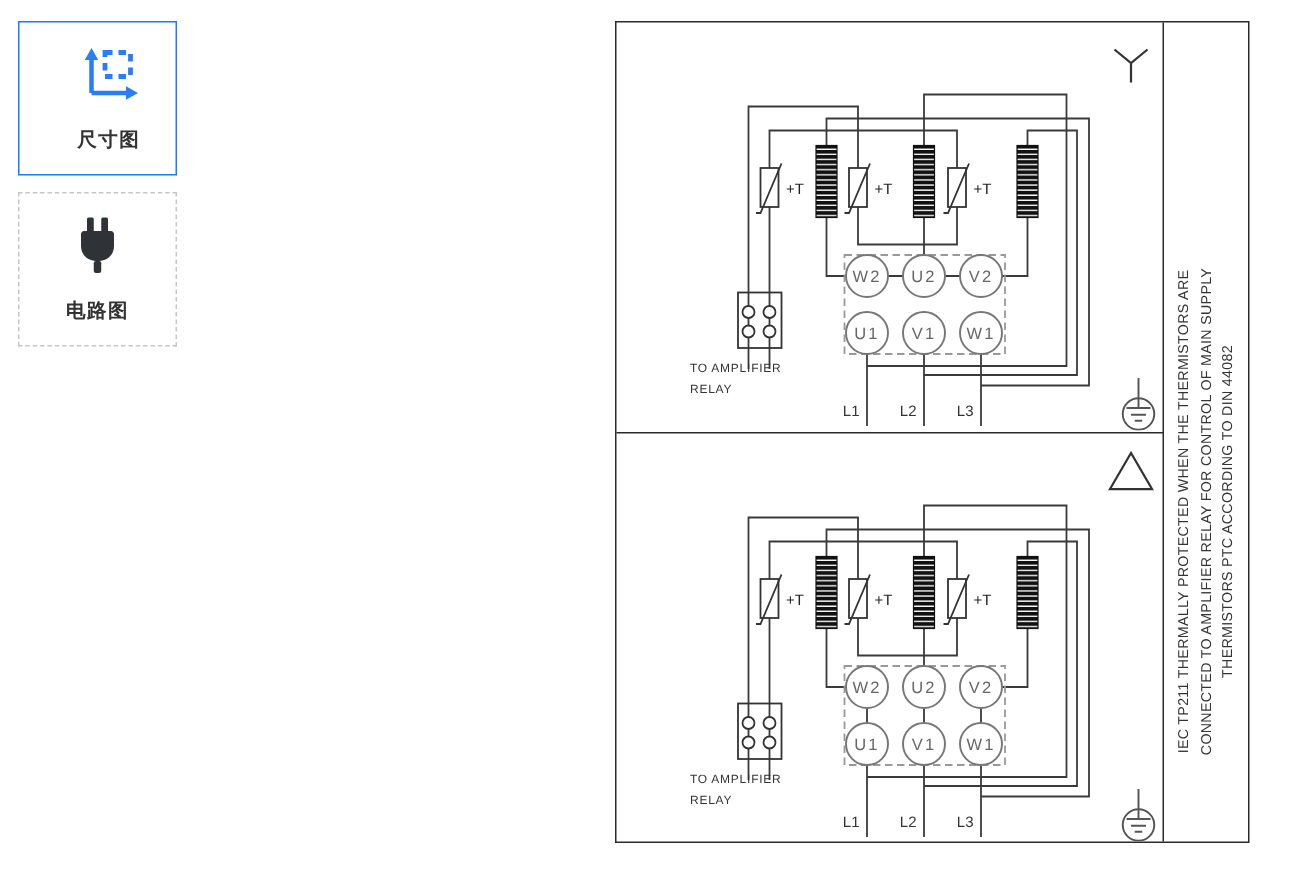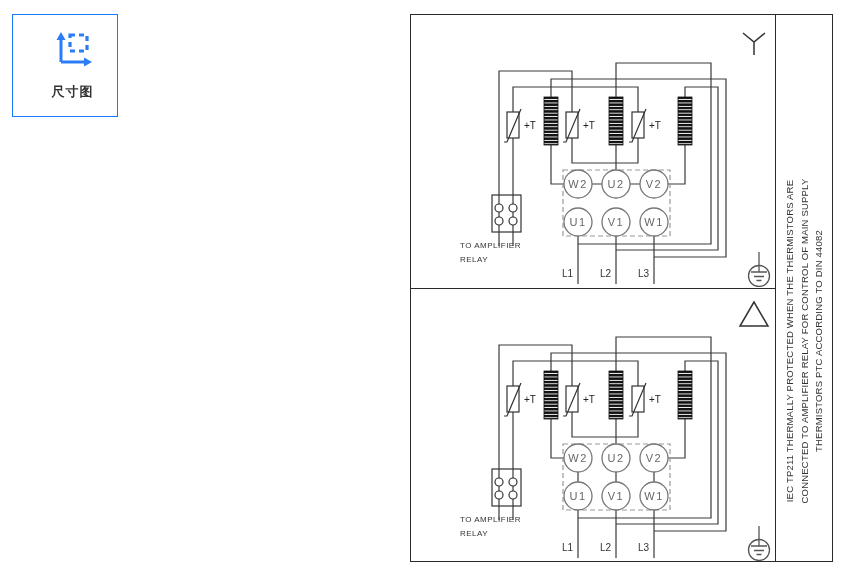--- a/index.html
+++ b/index.html
@@ -48,20 +48,33 @@
           <path d="M9 32 H33"></path>
         </g>
         <polygon points="9,2 4.5,10 13.5,10" fill="#2b7cf7"></polygon>
         <polygon points="40,32 32,27.5 32,36.5" fill="#2b7cf7"></polygon>
         <rect x="18" y="5" width="17" height="16" fill="none" stroke="#2b7cf7" stroke-width="3.2" stroke-dasharray="5 4"></rect>
       </svg>
     </span>
     <span class="thumb-label">尺寸图</span>
   </div>
 
+  <div class="thumb-btn unselected" style="top:128px;">
+    <span>
+      <svg width="38" height="40" viewBox="0 0 38 40">
+        <g fill="#2f3337">
+          <rect x="12" y="1" width="4.5" height="10" rx="1"></rect>
+          <rect x="21.5" y="1" width="4.5" height="10" rx="1"></rect>
+          <path d="M10 10 h18 c1,0 2,1 2,2 v8 c0,6 -4.5,10 -11,10 s-11,-4 -11,-10 v-8 c0,-1 1,-2 2,-2 z"></path>
+          <rect x="16.5" y="30" width="5" height="8" rx="1.5"></rect>
+        </g>
+      </svg>
+    </span>
+    <span class="thumb-label">电路图</span>
+  </div>
 
   <div class="diagram">
 
     <svg class="panel top" viewBox="0 0 363 272">
       <defs>
         <pattern id="coilA" width="4" height="3.4" patternUnits="userSpaceOnUse">
           <rect width="4" height="3.4" fill="#111"></rect>
           <rect y="2.5" width="4" height="0.9" fill="#fff"></rect>
         </pattern>
       </defs>

